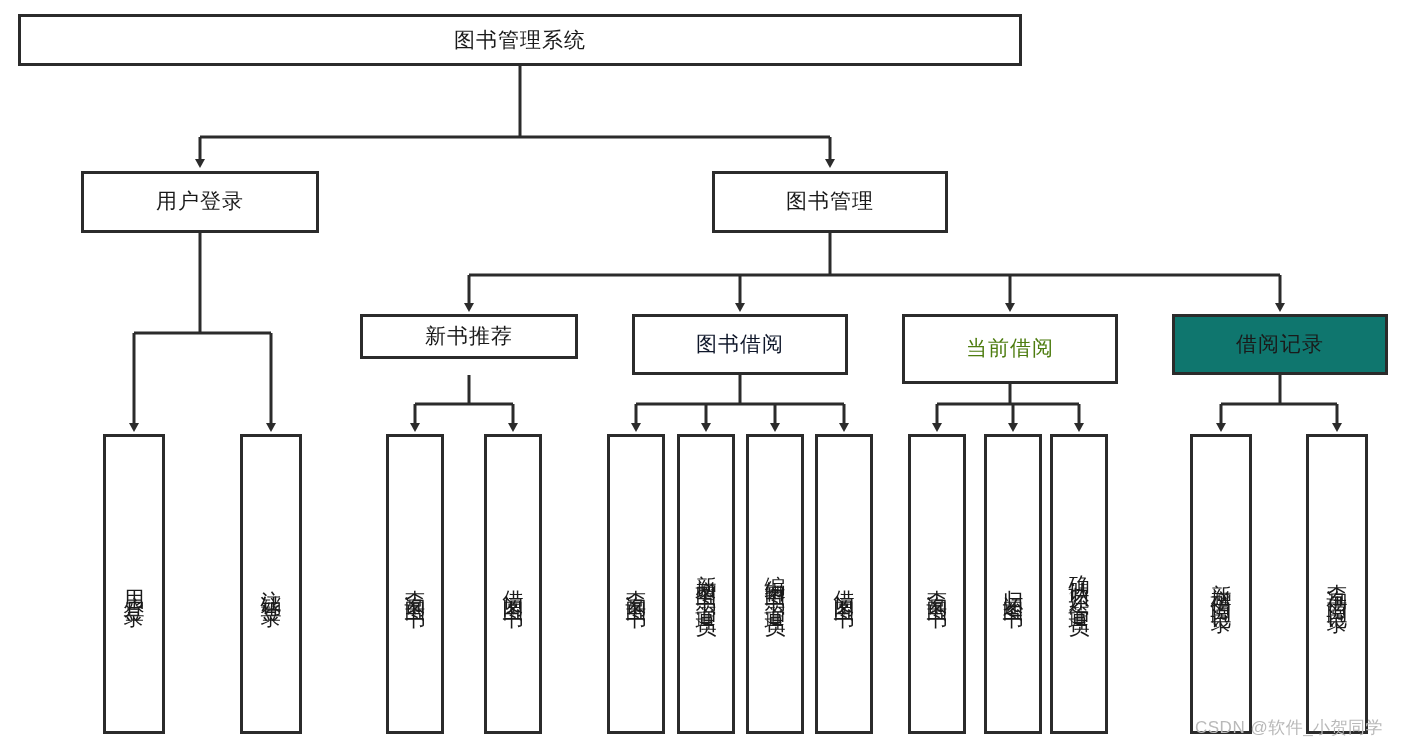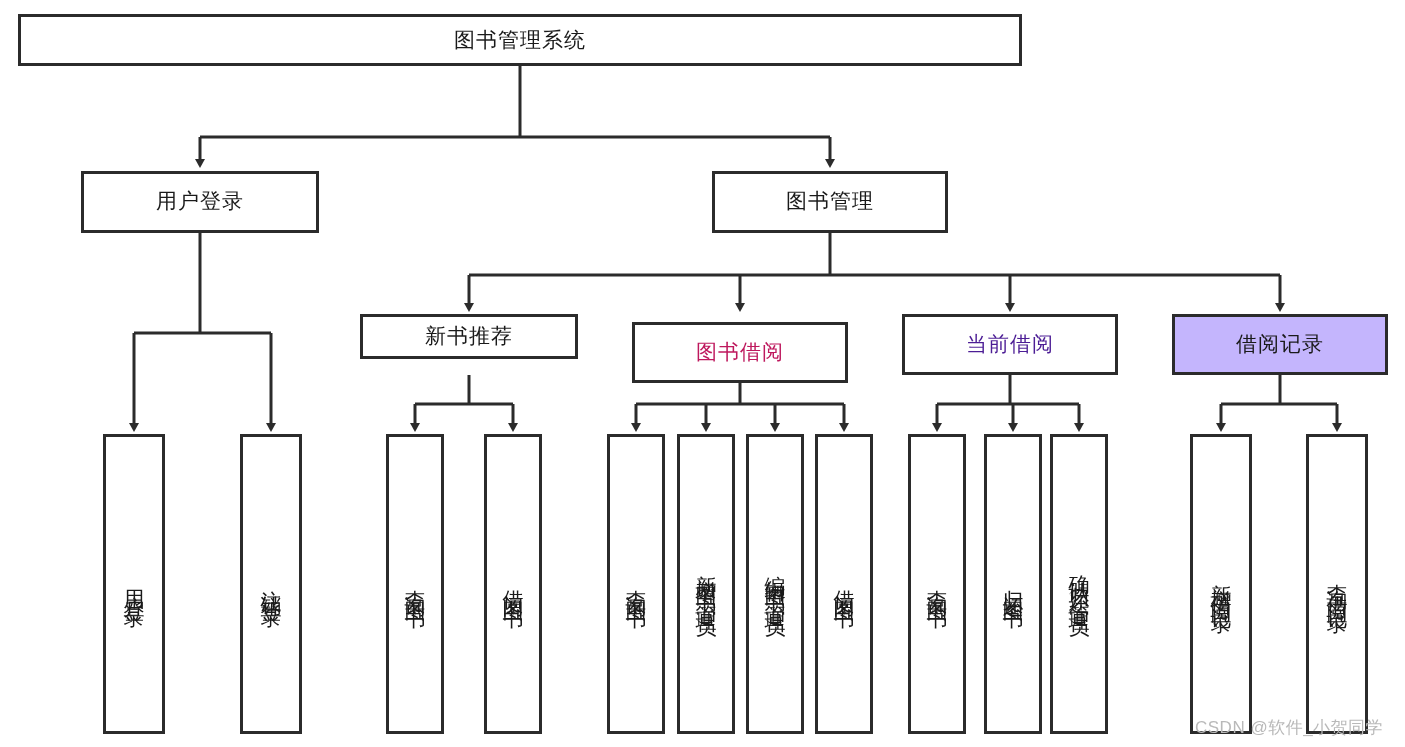--- a/index.html
+++ b/index.html
@@ -131,23 +131,23 @@
       <path d="M 1337 404 L 1337 424" marker-end="url(#arrowhead)"></path>
     </g>
   </svg>
 
   <div class="node node-root" style="left: 18px; top: 14px; width: 1004px; height: 52px; border-color: rgb(43, 43, 43); background: rgb(255, 255, 255); color: rgb(26, 26, 26);">图书管理系统</div>
 
   <div class="node node-h" style="left: 81px; top: 171px; width: 238px; height: 62px; border-color: rgb(43, 43, 43); background: rgb(255, 255, 255); color: rgb(26, 26, 26);">用户登录</div>
   <div class="node node-h" style="left: 712px; top: 171px; width: 236px; height: 62px; border-color: rgb(43, 43, 43); background: rgb(255, 255, 255); color: rgb(26, 26, 26); text-align: right;">图书管理</div>
 
   <div class="node node-h" style="left: 360px; top: 314px; width: 218px; height: 45px; border-color: rgb(43, 43, 43); background: rgb(255, 255, 255); color: rgb(26, 26, 26);">新书推荐</div>
-  <div class="node node-h" style="left: 632px; top: 314px; width: 216px; height: 61px; border-color: rgb(43, 43, 43); background: rgb(255, 255, 255); color: #be185d; margin-top: 8px;">图书借阅</div>
-  <div class="node node-h" style="left: 902px; top: 314px; width: 216px; height: 61px; border-color: rgb(43, 43, 43); background: rgb(255, 255, 255); color: #4c1d95;">当前借阅</div>
-  <div class="node node-h" style="left: 1172px; top: 314px; width: 216px; height: 61px; border-color: rgb(43, 43, 43); background: #c4b5fd; color: rgb(26, 26, 26);">借阅记录</div>
+  <div class="node node-h" style="left: 632px; top: 314px; width: 216px; height: 61px; border-color: rgb(43, 43, 43); background: rgb(255, 255, 255); color: #0f172a;">图书借阅</div>
+  <div class="node node-h" style="left: 902px; top: 314px; width: 216px; height: 70px; border-color: rgb(43, 43, 43); background: rgb(255, 255, 255); color: #4d7c0f;">当前借阅</div>
+  <div class="node node-h" style="left: 1172px; top: 314px; width: 216px; height: 61px; border-color: rgb(43, 43, 43); background: #0f766e; color: rgb(26, 26, 26);">借阅记录</div>
 
   <div class="node node-leaf" style="left: 103px; top: 434px; width: 62px; height: 300px; border-color: rgb(43, 43, 43); background: rgb(255, 255, 255); color: rgb(26, 26, 26);">用户登录</div>
   <div class="node node-leaf" style="left: 240px; top: 434px; width: 62px; height: 300px; border-color: rgb(43, 43, 43); background: rgb(255, 255, 255); color: rgb(26, 26, 26);">注销登录</div>
   <div class="node node-leaf" style="left: 386px; top: 434px; width: 58px; height: 300px; border-color: rgb(43, 43, 43); background: rgb(255, 255, 255); color: rgb(26, 26, 26);">查询图书</div>
   <div class="node node-leaf" style="left: 484px; top: 434px; width: 58px; height: 300px; border-color: rgb(43, 43, 43); background: rgb(255, 255, 255); color: rgb(26, 26, 26);">借阅图书</div>
   <div class="node node-leaf" style="left: 607px; top: 434px; width: 58px; height: 300px; border-color: rgb(43, 43, 43); background: rgb(255, 255, 255); color: rgb(26, 26, 26);">查询图书</div>
   <div class="node node-leaf" style="left: 677px; top: 434px; width: 58px; height: 300px; border-color: rgb(43, 43, 43); background: rgb(255, 255, 255); color: rgb(26, 26, 26);">新增图书（管理员）</div>
   <div class="node node-leaf" style="left: 746px; top: 434px; width: 58px; height: 300px; border-color: rgb(43, 43, 43); background: rgb(255, 255, 255); color: rgb(26, 26, 26);">编辑图书（管理员）</div>
   <div class="node node-leaf" style="left: 815px; top: 434px; width: 58px; height: 300px; border-color: rgb(43, 43, 43); background: rgb(255, 255, 255); color: rgb(26, 26, 26);">借阅图书</div>
   <div class="node node-leaf" style="left: 908px; top: 434px; width: 58px; height: 300px; border-color: rgb(43, 43, 43); background: rgb(255, 255, 255); color: rgb(26, 26, 26);">查询图书</div>

